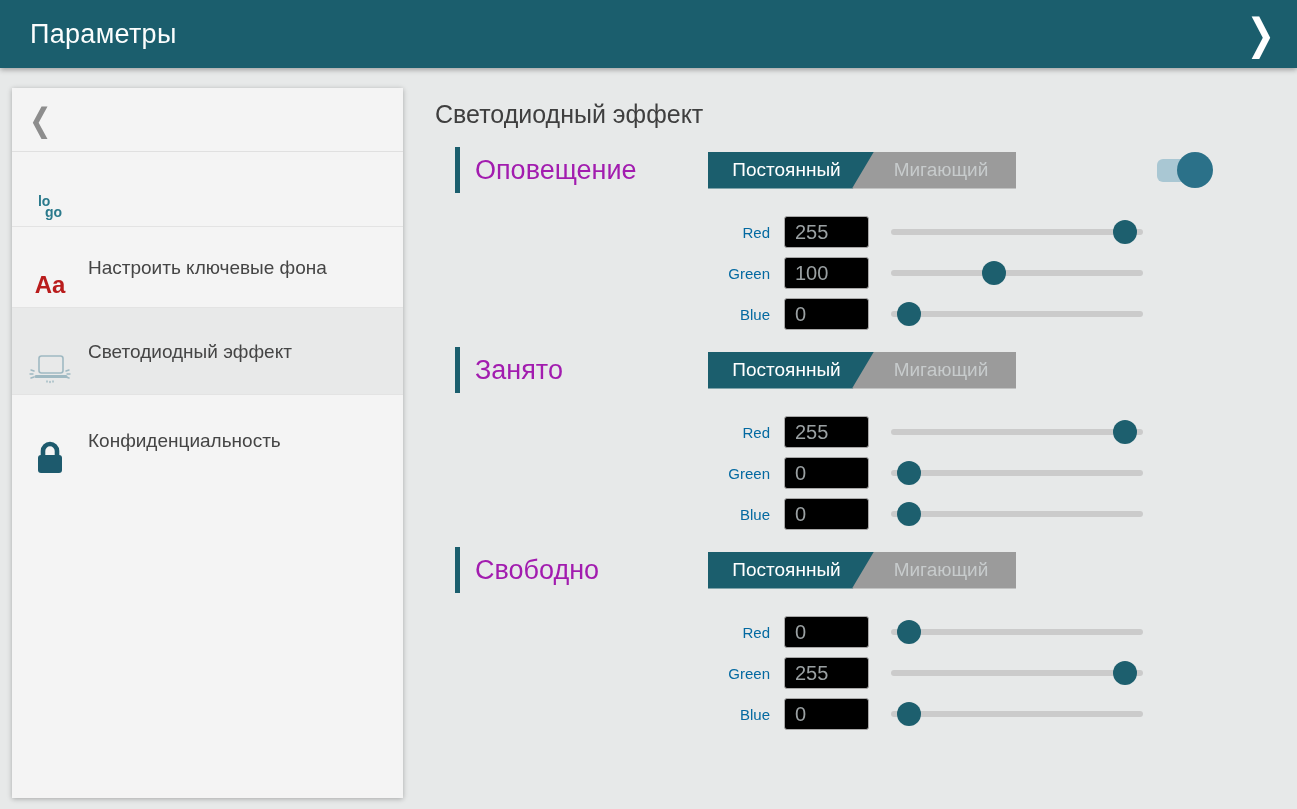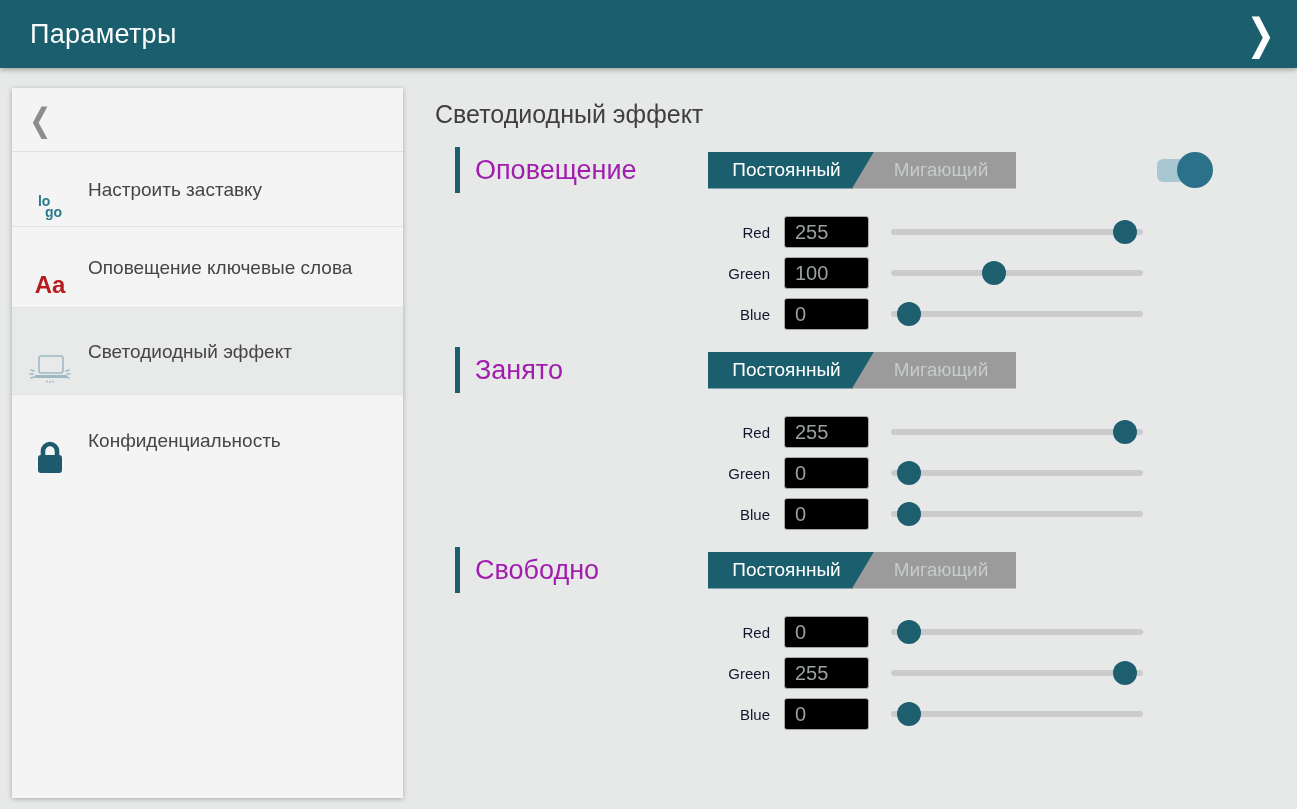--- a/index.html
+++ b/index.html
@@ -47,21 +47,21 @@
     font-size:19px;cursor:pointer;}
   .seg-on{left:0;width:167px;background:var(--accent);color:#fff;
     clip-path:polygon(0 0,100% 0,calc(100% - 22px) 100%,0 100%);padding-right:10px;}
   .seg-off{left:144px;width:164px;background:var(--seg-off-bg);color:var(--seg-off-text);
     clip-path:polygon(22px 0,100% 0,100% 100%,0 100%);padding-left:14px;}
   .toggle{position:relative;width:56px;height:36px;margin-left:auto;margin-right:12px;cursor:pointer;flex:0 0 56px;}
   .toggle-track{position:absolute;left:0;top:7px;width:46px;height:23px;border-radius:6px;background:var(--toggle-track);}
   .toggle-knob{position:absolute;right:0;top:0;width:36px;height:36px;border-radius:50%;background:var(--toggle-knob);}
   .channels{margin:22px 0 16px 240px;}
   .channel-row{display:flex;align-items:center;height:34px;margin-bottom:7px;}
-  .ch-label{width:95px;flex:0 0 95px;text-align:right;margin-right:14px;font-size:15px;color:#0f172a;}
+  .ch-label{width:95px;flex:0 0 95px;text-align:right;margin-right:14px;font-size:15px;color:#0369a1;}
   .ch-input{width:85px;height:32px;border:1.6px solid #a8a8a8;border-radius:3px;background:#000000;
     font-size:20px;color:#9aa0a2;padding-left:10px;outline:none;}
   .slider{position:relative;width:252px;height:24px;margin-left:22px;cursor:pointer;}
   .slider-track{position:absolute;left:0;right:0;top:9px;height:6px;border-radius:3px;background:var(--track);}
   .slider-knob{position:absolute;top:0;width:24px;height:24px;border-radius:50%;background:#1d5f6e;}
   svg{display:block;}
 </style>
 </head>
 <body>
 
@@ -72,27 +72,26 @@
 
 <aside class="sidebar">
   <div class="back-row">
     <span class="back-chevron">❮</span>
   </div>
   <nav id="nav-list">
       <div class="nav-item">
     <span class="nav-icon">
           <span class="logo-glyph">lo<br><span class="g2">go</span></span>
         </span>
-    <span class="nav-label">Настроить заставку</span>
   </div>
       <div class="nav-item">
     <span class="nav-icon">
           <span class="aa-glyph">Aa</span>
         </span>
-    <span class="nav-label">Оповещение ключевые слова</span>
+    <span class="nav-label">Настроить ключевые фона</span>
   </div>
       <div class="nav-item selected">
     <span class="nav-icon">
           <svg width="46" height="34" viewBox="0 0 46 34">
     <rect x="12" y="4" width="24" height="17" rx="2.5" fill="none" stroke="#9fb9c2" stroke-width="1.6"></rect>
     <path d="M9 24.5 h30" stroke="#9fb9c2" stroke-width="3" stroke-linecap="round" fill="none"></path>
     <g stroke="#9fb9c2" stroke-width="1.4" stroke-linecap="round" fill="none">
       <path d="M4 18 l3 1"></path>
               <path d="M3 22 h3"></path>
               <path d="M4 26 l3 -1"></path>

